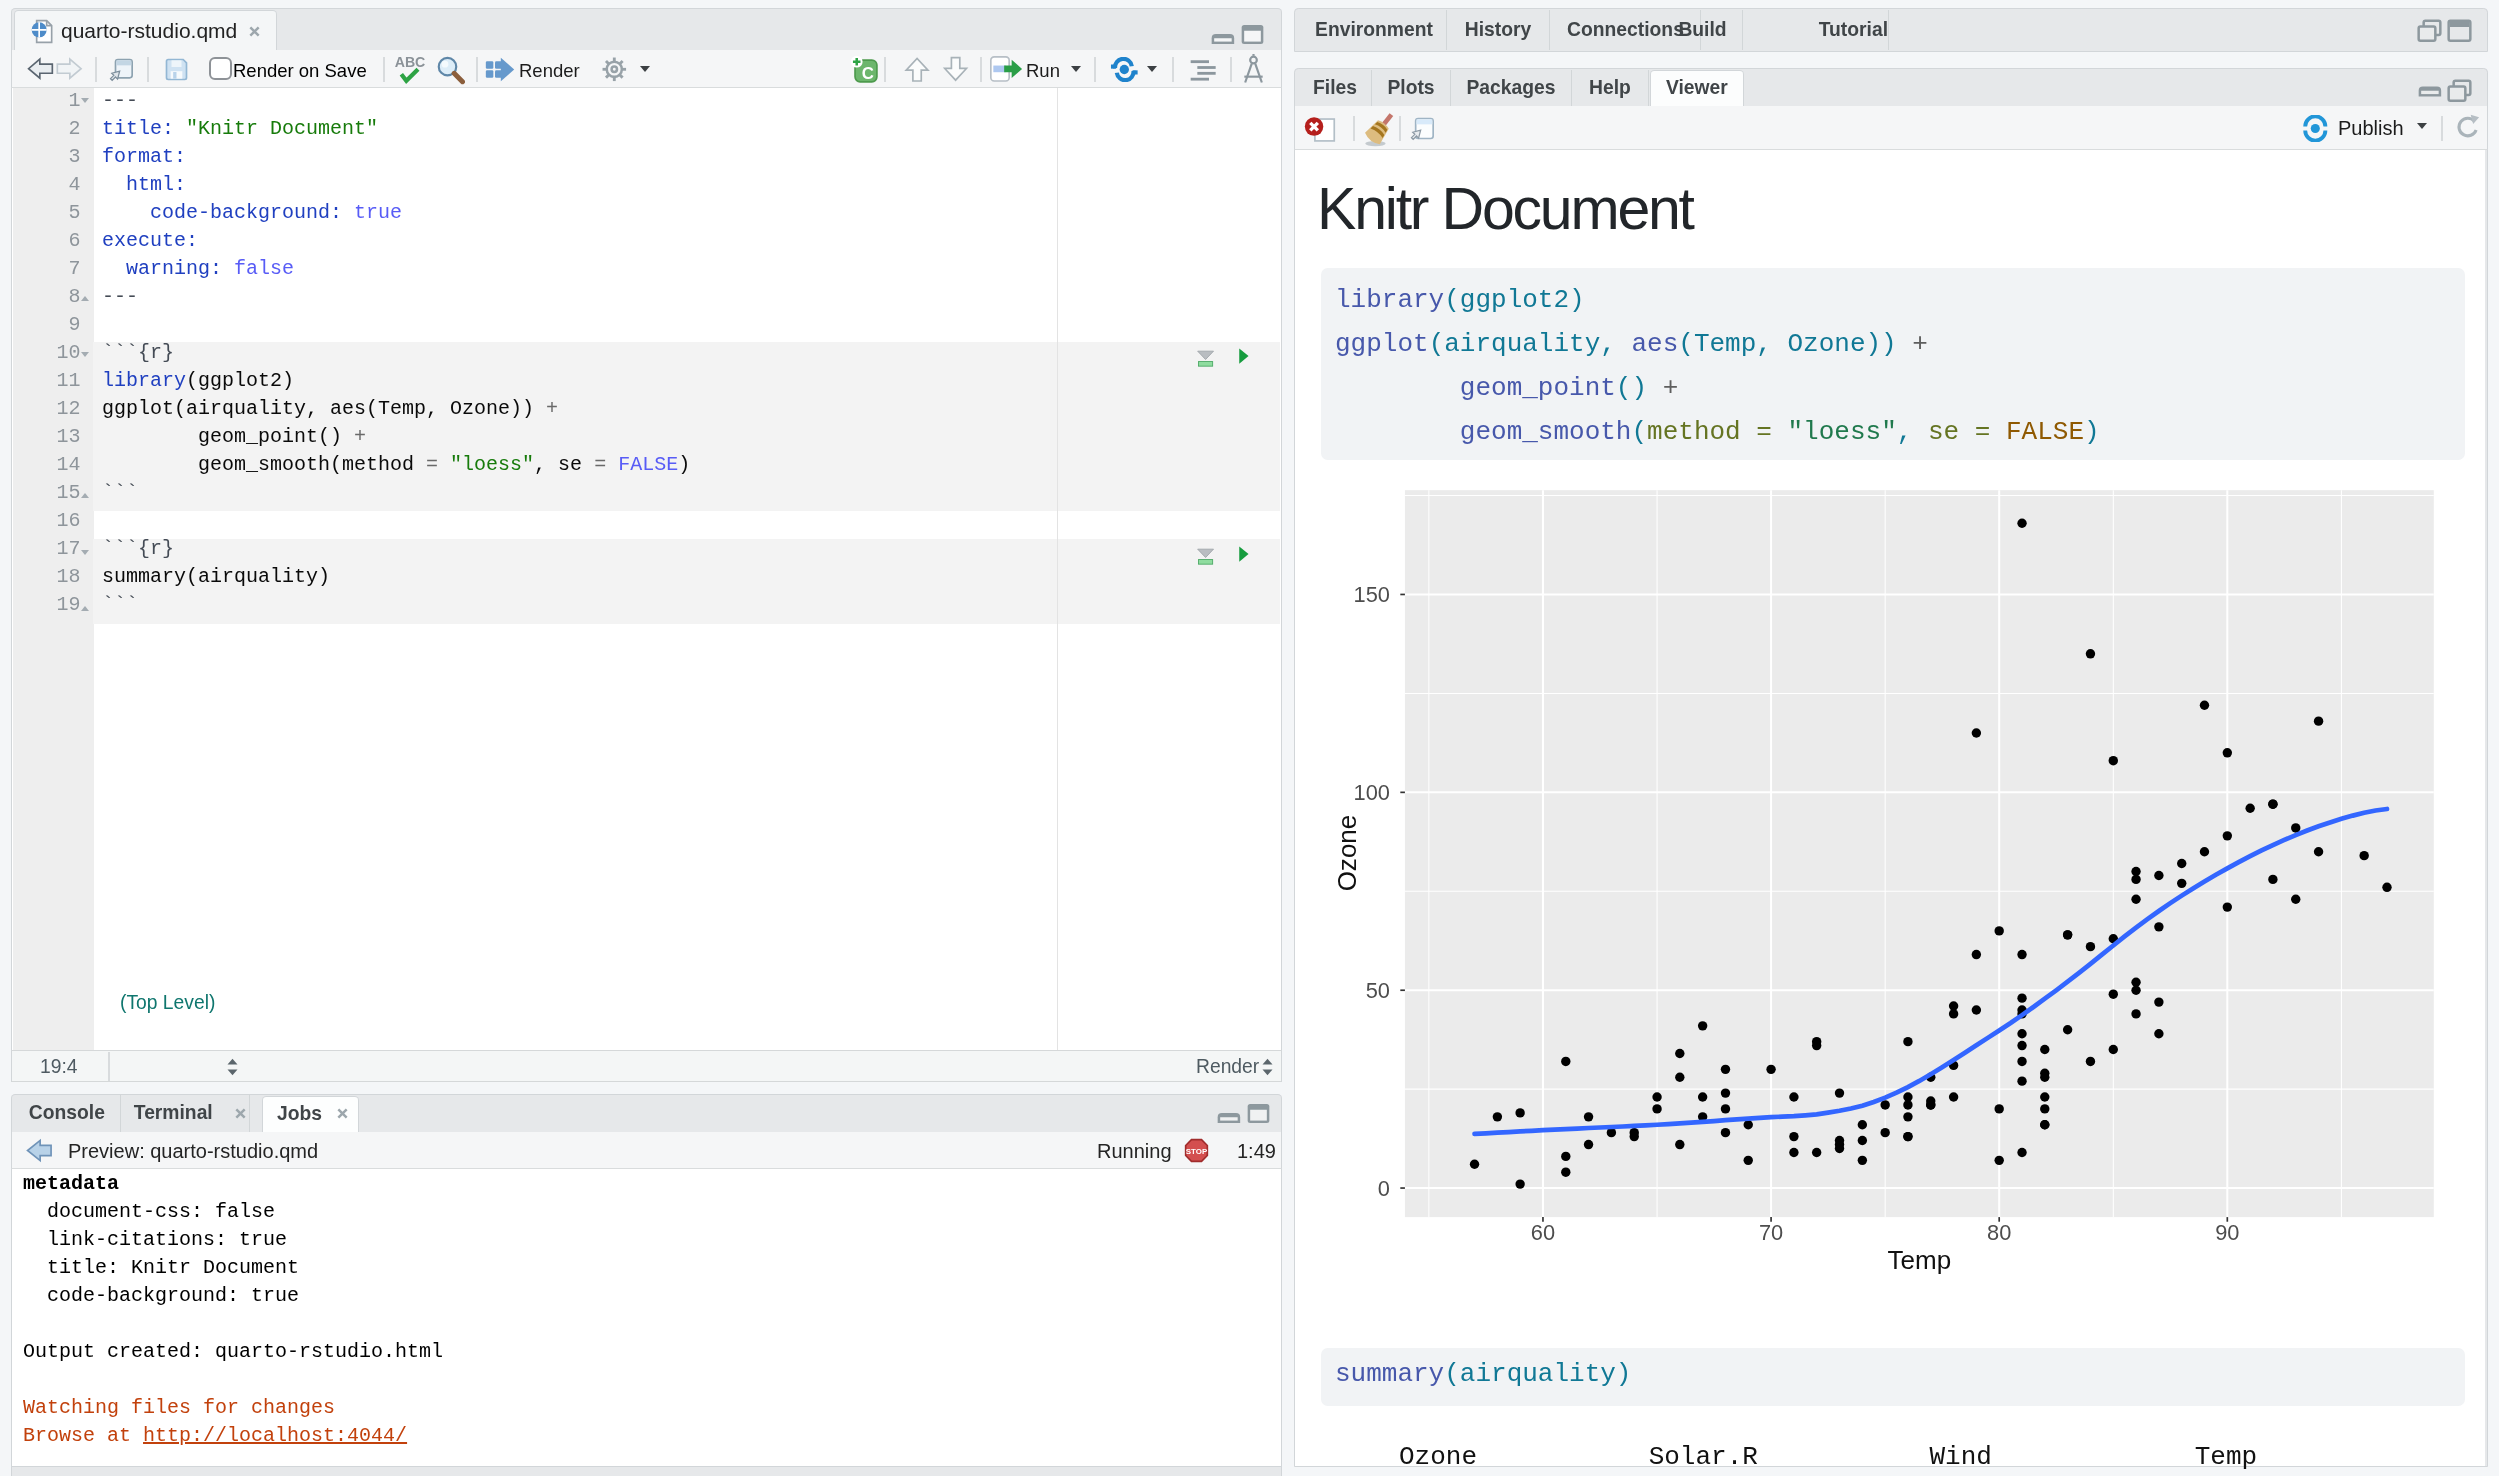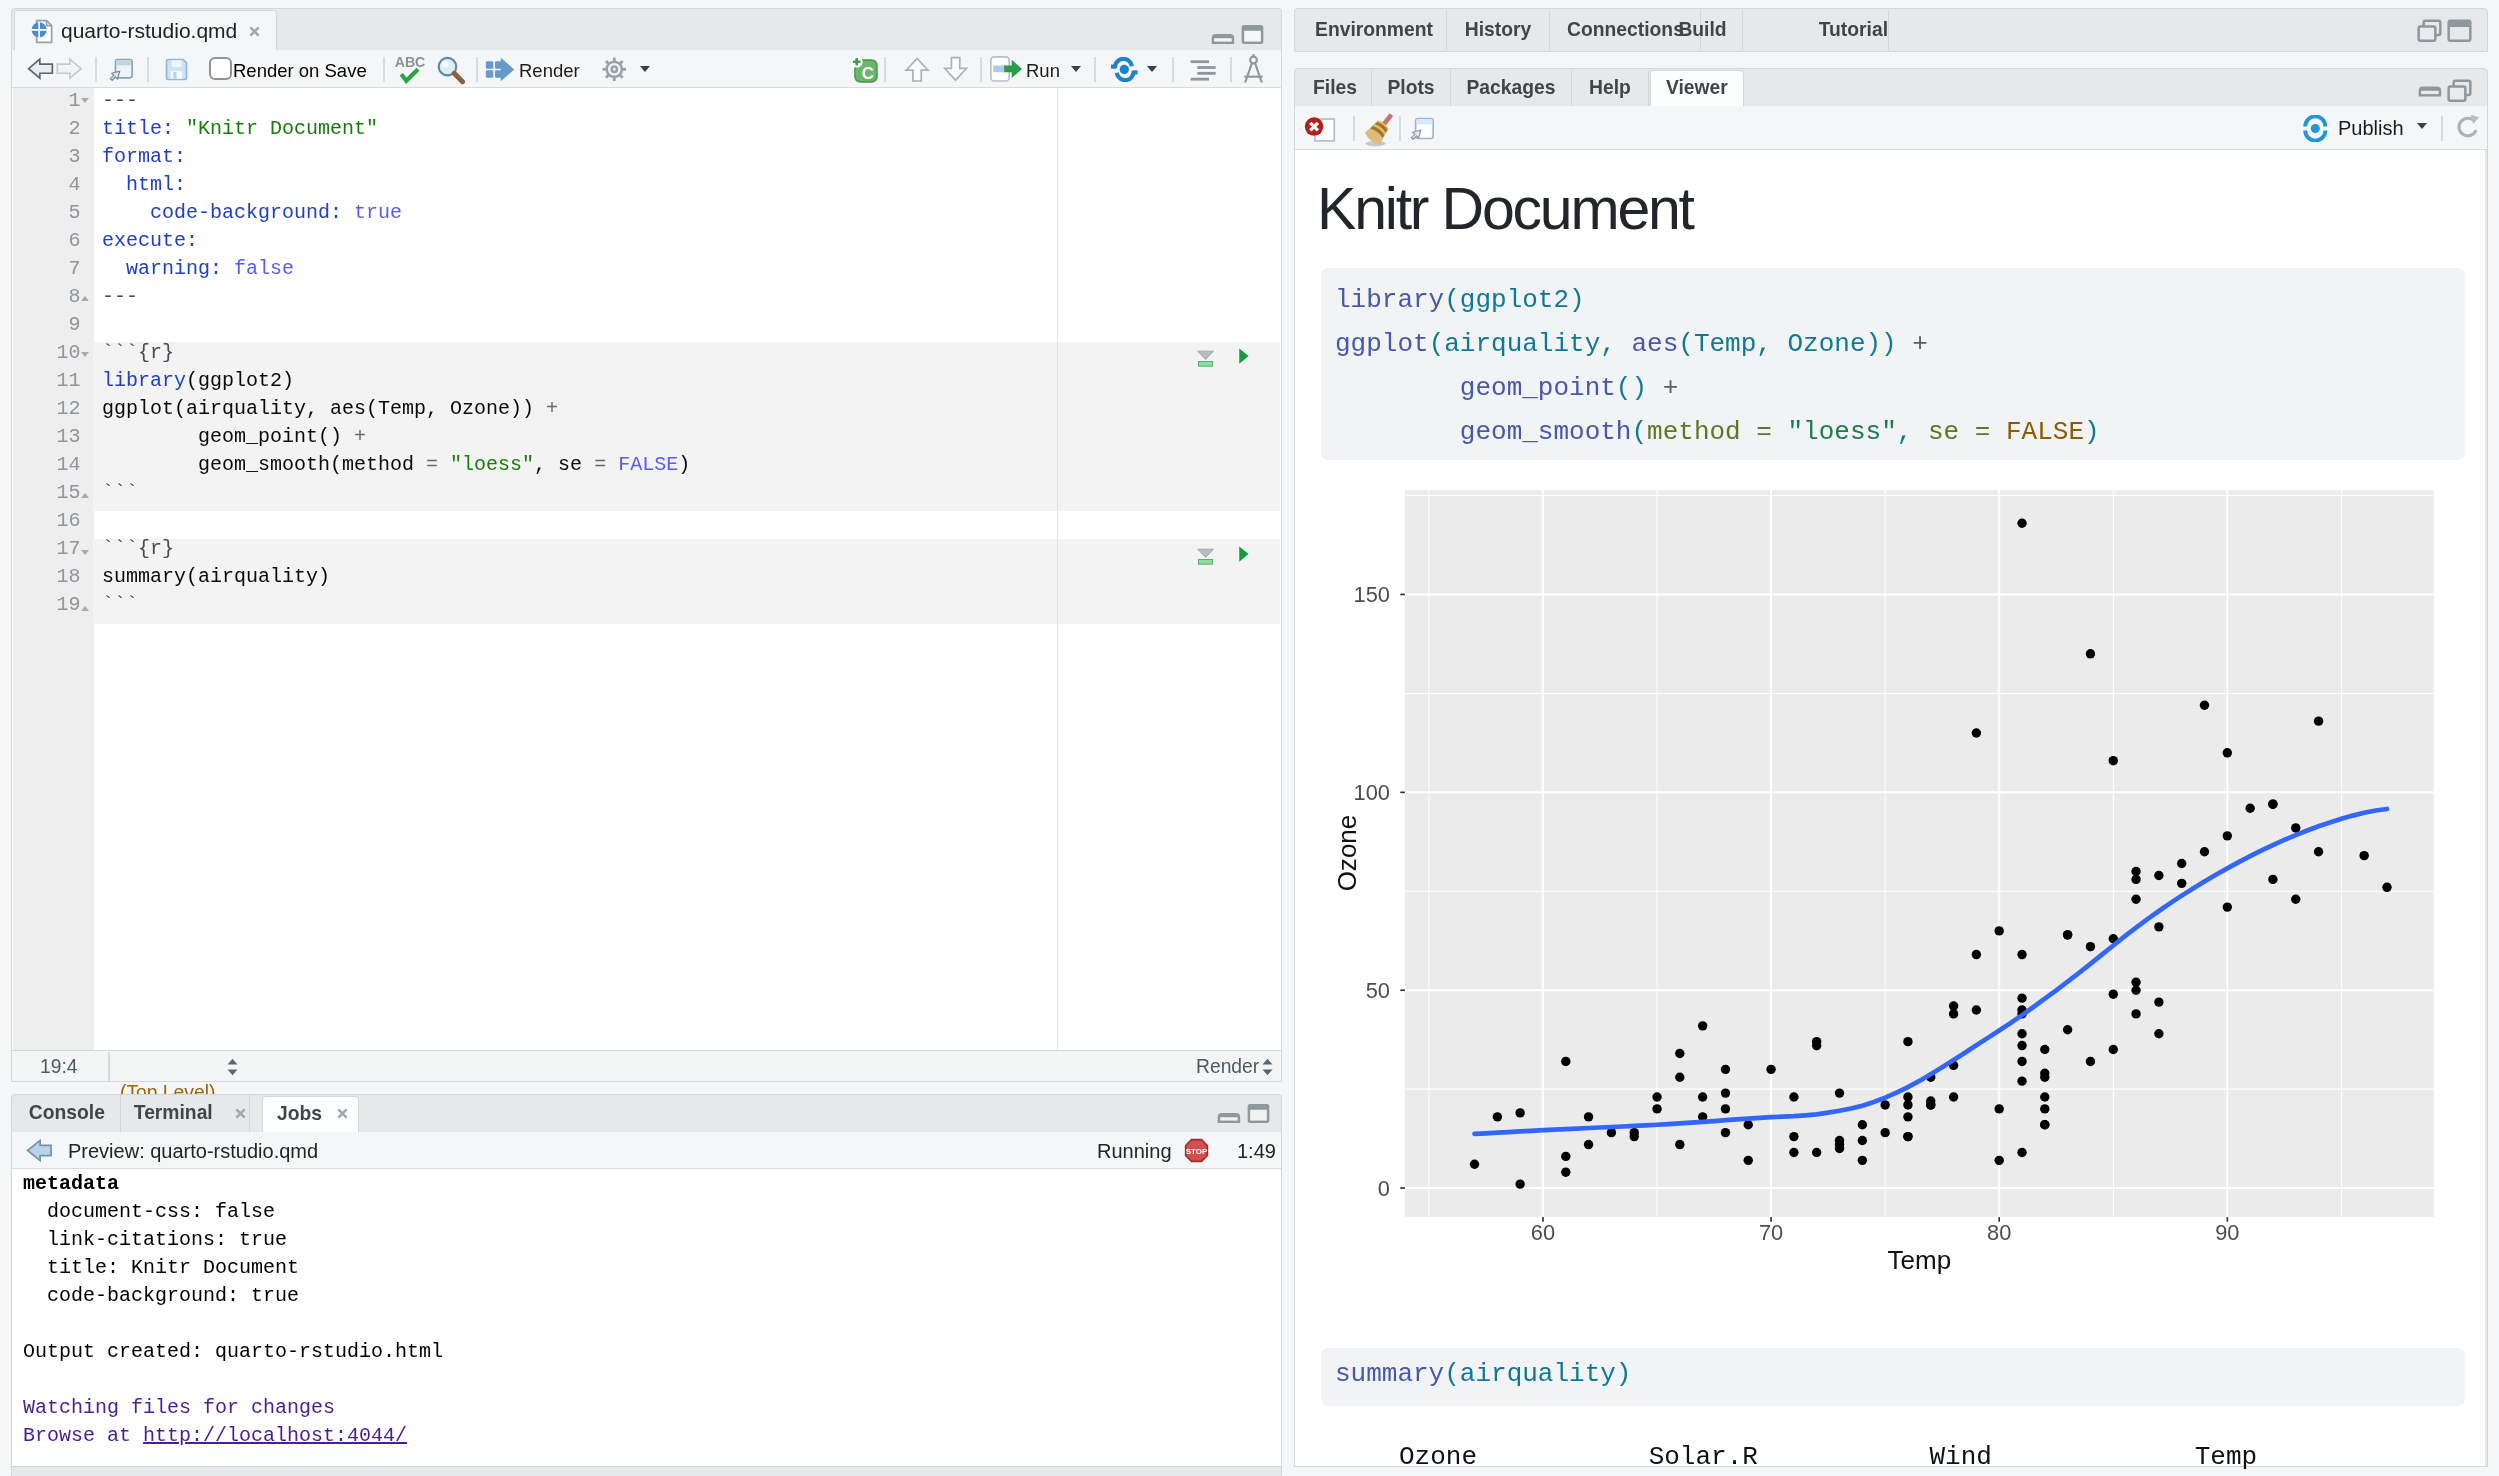--- a/index.html
+++ b/index.html
@@ -1,20 +1,20 @@
 <!DOCTYPE html>
 <html style="font-size:13.4px"><head><meta charset="utf-8"><style>
 *{margin:0;padding:0;box-sizing:border-box}
 html,body{width:2500px;height:1477px;overflow:hidden;background:#f4f6f8;font-family:"Liberation Sans",sans-serif;-webkit-font-smoothing:antialiased}
 .abs{position:absolute}
 .mono{font-family:"Liberation Mono",monospace}
 .sep{position:absolute;width:1.7px;background:#d8dbdd}
 .tabtxt{font-size:19.3px;font-weight:bold;color:#404548}
 .k{color:#2040c0}.sl{color:#444b55}.st{color:#177b0b}.b{color:#585cf6}.fn{color:#2040c0}.op{color:#696969}
-.grn{color:#4c1d95}
+.grn{color:#c2410c}
 .vfu{color:#4758AB}.vte{color:#107895}.vop{color:#5E5E5E}.vat{color:#657422}.vst{color:#20794D}.vcn{color:#8f5902}
 </style></head><body>
 
 <div class="abs" style="left:11px;top:8.4px;width:1271px;height:42px;background:#e6e8ea;border:1.7px solid #d2d6d9;border-bottom:none;border-radius:4.2px 4.2px 0 0"></div>
 <div class="abs" style="left:14.3px;top:10px;width:263px;height:40px;background:#f4f6f7;border:1.7px solid #d2d6d9;border-bottom:none;border-radius:4.2px 4.2px 0 0"></div>
 <svg class="abs" style="left:30px;top:18.5px" width="25" height="25" viewBox="0 0 30 30">
 <path d="M8 2 H20 L26 8 V28 H8 Z" fill="#ffffff" stroke="#97a1a9" stroke-width="2"></path>
 <path d="M20 2 L20 8 L26 8" fill="none" stroke="#97a1a9" stroke-width="2"></path>
 <circle cx="11" cy="13" r="9" fill="#4e8cc9"></circle>
 <path d="M11 4 V22 M2 13 H20" stroke="#ffffff" stroke-width="2"></path>
@@ -193,21 +193,21 @@
 <svg style="position:absolute;left:1196px;top:545px" width="20" height="20" viewBox="0 0 24 24">
 <path d="M2 5 H21 L11.5 15 Z" fill="#b9bdc1" stroke="#9ba1a6" stroke-width="1"></path>
 <rect x="3" y="17.5" width="17" height="5.5" fill="#8fdc9f" stroke="#44a45e" stroke-width="1"></rect>
   </svg>
 <svg style="position:absolute;left:1238px;top:546px" width="11.8" height="17" viewBox="0 0 14 20">
     <path d="M1.5 0.5 L12.5 9.5 L1.5 18.5 Z" fill="#169c3e"></path>
   </svg>
 <div class="abs" style="left:11px;top:1050px;width:1271px;height:32px;background:#f4f6f6;border:1.7px solid #d5d8d9;border-left:1.7px solid #d2d6d9;border-right:1.7px solid #d2d6d9"></div>
 <div class="abs" style="left:40px;top:1056px;font-size:19.3px;color:#4e5a61">19:4</div>
 <div class="sep" style="left:108px;top:1052px;height:28.6px"></div>
-<div class="abs" style="left:120px;top:1082px;font-size:19.3px;color:#a16207">(Top Level)</div>
+<div class="abs" style="left:120px;top:992px;font-size:19.3px;color:#0f766e">(Top Level)</div>
 <svg class="abs" style="left:225px;top:1057px" width="15" height="20" viewBox="0 0 18 24">
 <path d="M9 2 L15 9 H3 Z" fill="#5b666c"></path>
     <path d="M9 22 L3 15 H15 Z" fill="#5b666c"></path>
   </svg>
 <div class="abs" style="left:1196px;top:1056px;font-size:19.3px;color:#4e5a61">Render</div>
 <svg class="abs" style="left:1260px;top:1057px" width="15" height="20" viewBox="0 0 18 24">
 <path d="M9 2 L15 9 H3 Z" fill="#5b666c"></path>
     <path d="M9 22 L3 15 H15 Z" fill="#5b666c"></path>
   </svg>
 <div class="abs" style="left:11px;top:1094px;width:1271px;height:382px;background:#e6e8ea;border:1.7px solid #d2d6d9;border-bottom:none;border-radius:4.2px 4.2px 0 0"></div>

